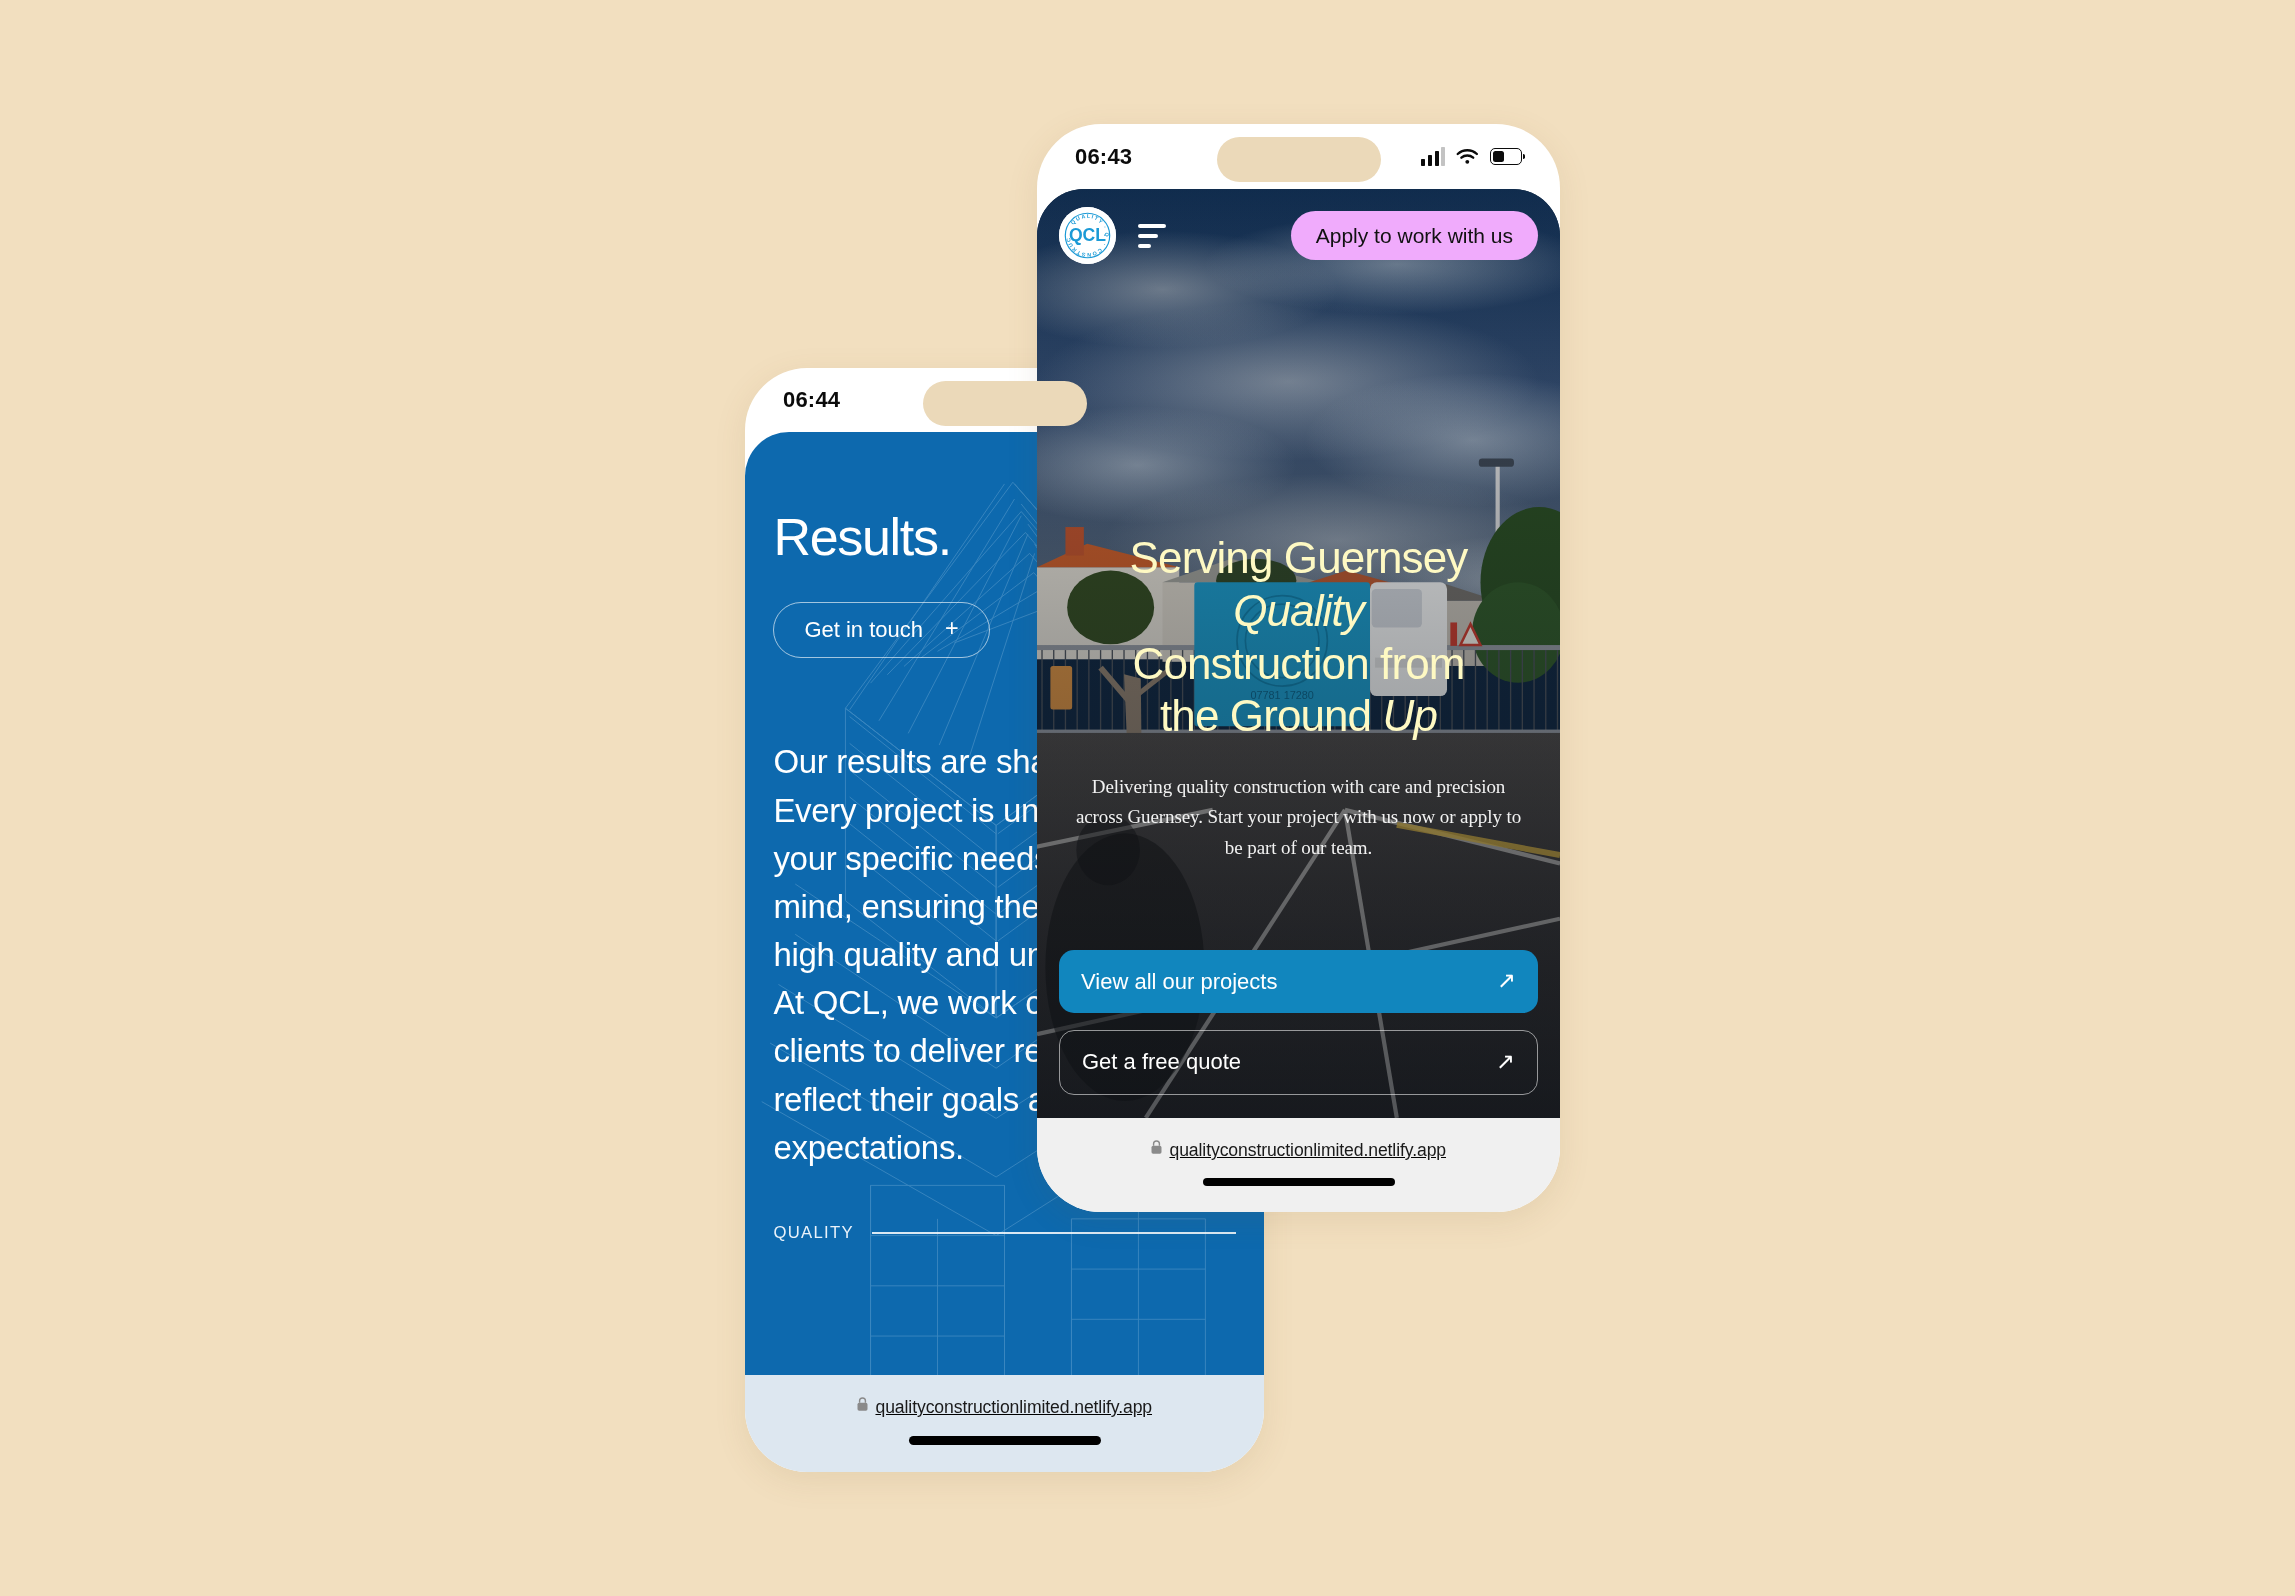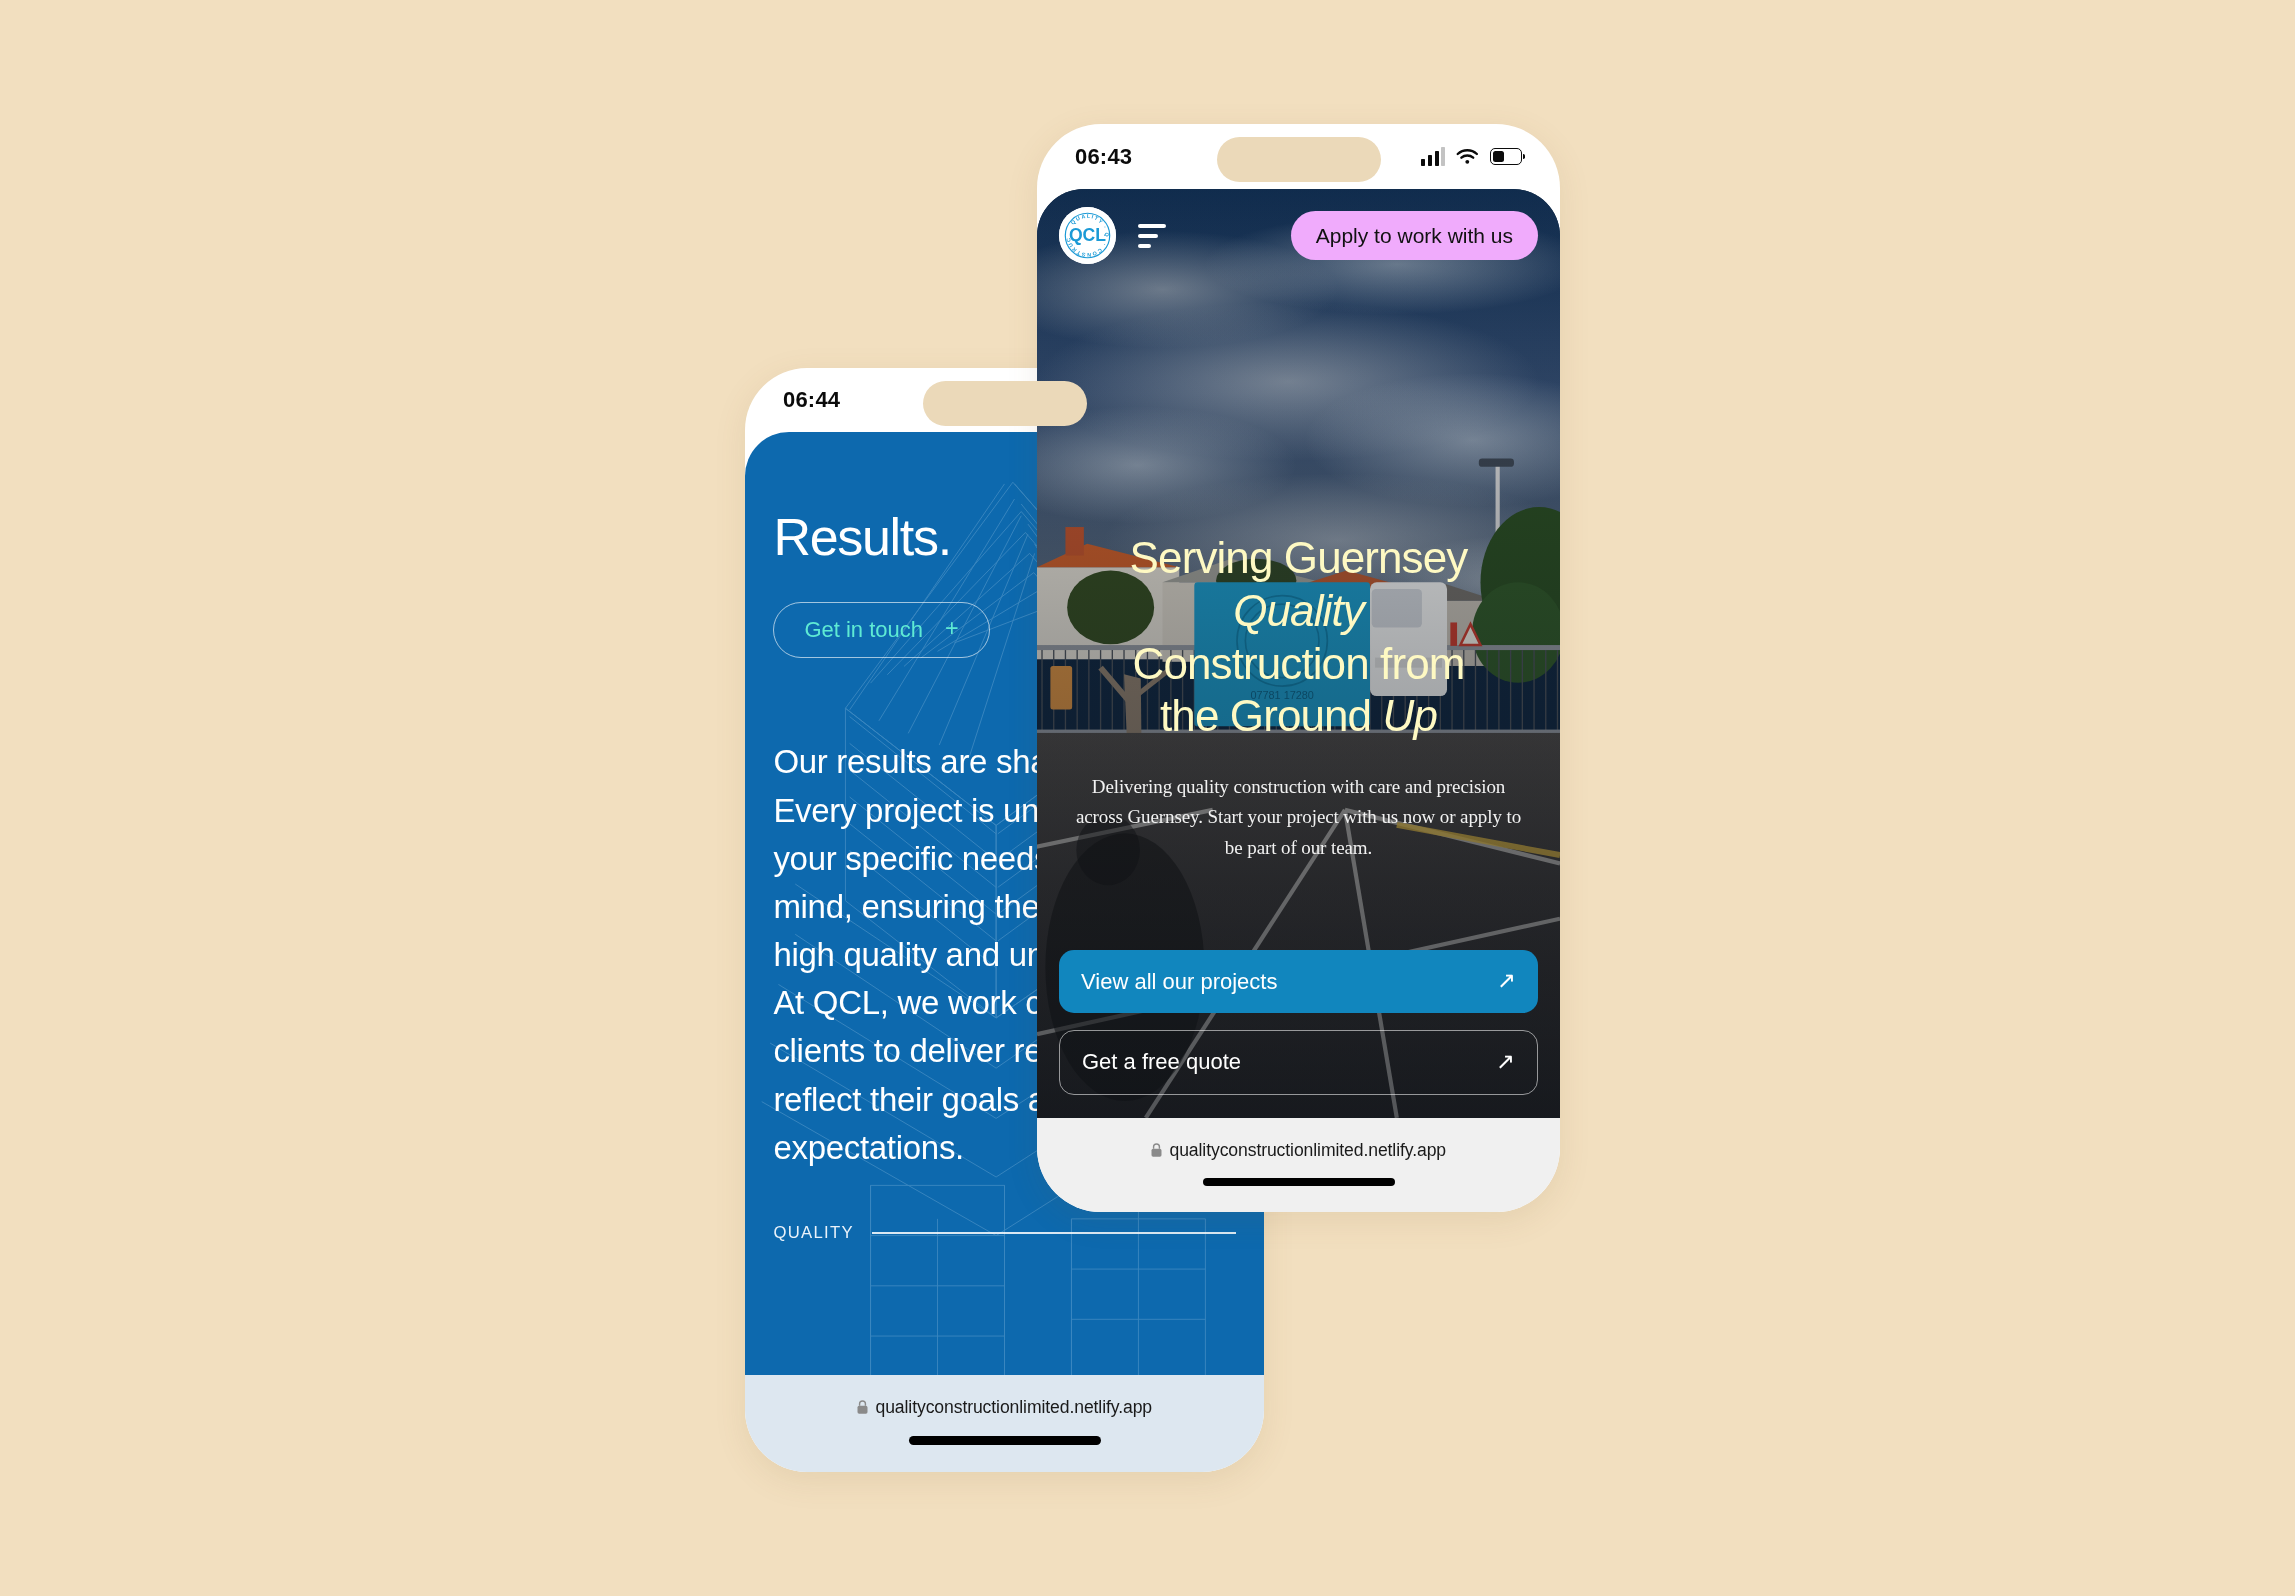--- a/index.html
+++ b/index.html
@@ -60,21 +60,21 @@
   .viewport {
     position: absolute; left: 0; right: 0;
     overflow: hidden;
   }
   .urlbar {
     position: absolute; left: 0; right: 0; bottom: 0;
     display: flex; flex-direction: column; align-items: center;
     justify-content: flex-start;
     z-index: 5;
   }
-  .urlrow { display: flex; align-items: center; gap: 7.5px; }
+  .urlrow { display: flex; align-items: flex-start; gap: 7.5px; text-decoration: underline; }
   .lock { width: 11px; height: 14.2px; position: relative; }
   .url-text { font-size: 17.6px; color: #1a1a1a; letter-spacing: -0.1px; }
   .homebar {
     width: 192px; height: 8.4px; border-radius: 5px; background: #000;
   }
 
   
   #phone-back {
     left: 745px; top: 368px; width: 519px; height: 1104px;
     border-radius: 62px;
@@ -95,21 +95,21 @@
     margin-top: 75px;
     font-size: 52px; color: #fff; font-weight: 400;
     letter-spacing: -1.3px;
   }
   .getintouch {
     margin-top: 35px;
     display: inline-flex; align-items: flex-start; gap: 22px;
     border: 1.3px solid rgba(255,255,255,.62);
     border-radius: 37px;
     padding: 14.2px 30px;
-    color: #5eead4; font-size: 22px;
+    color: #ffffff; font-size: 22px;
   }
   .getintouch .plus { font-size: 23.4px; line-height: 1; }
 
   .results-body {
     margin-top: 80px;
     font-size: 33px; line-height: 1.46; color: #fff;
     letter-spacing: -0.3px;
     white-space: nowrap;
   }
   .results-body span { display: block; }

